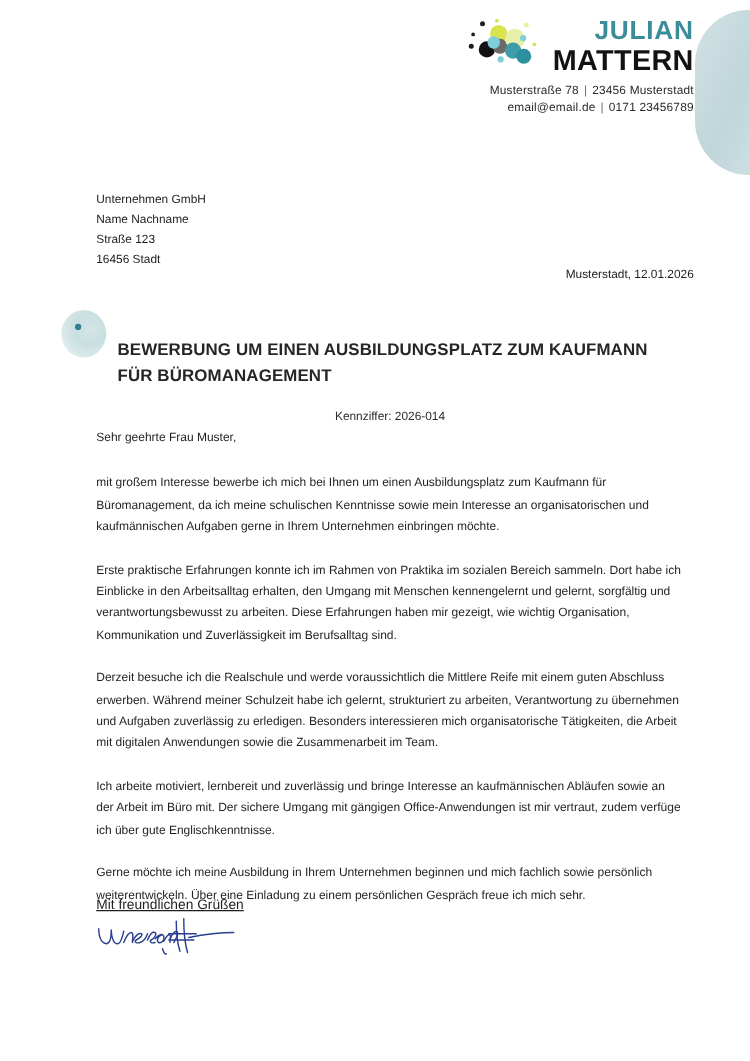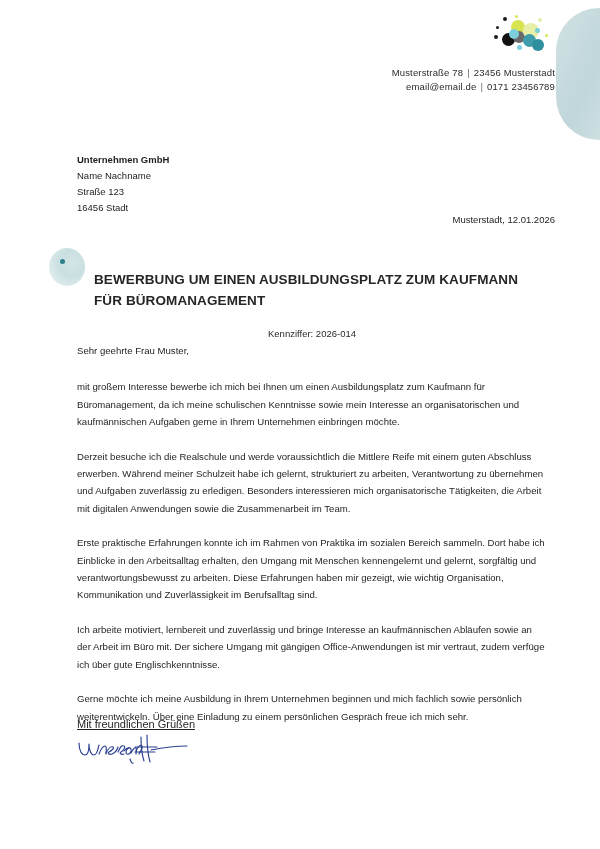--- a/index.html
+++ b/index.html
@@ -96,21 +96,21 @@
 
   
   .recipient {
     position: absolute;
     top: 152px;
     left: 77px;
     font-size: 9.5px;
     color: #1d1d1d;
     line-height: 16px;
   }
-  .recipient .company { font-weight: 700; }
+  .recipient .company { font-weight: 400; }
 
   
   .date-line {
     position: absolute;
     top: 214px;
     right: 45px;
     font-size: 9.5px;
     color: #1d1d1d;
   }
 
@@ -208,20 +208,24 @@
           <span style="left: 20px; top: 17px; width: 12px; height: 12px; background: rgb(106, 106, 106);"></span>
           <span style="left: 30px; top: 9px; width: 16px; height: 16px; background: rgb(232, 239, 168);"></span>
           <span style="left: 16px; top: 15px; width: 10px; height: 10px; background: rgb(126, 207, 220);"></span>
           <span style="left: 30px; top: 20px; width: 13px; height: 13px; background: rgb(63, 156, 170);"></span>
           <span style="left: 42px; top: 14px; width: 5px; height: 5px; background: rgb(126, 207, 220);"></span>
           <span style="left: 39px; top: 25px; width: 12px; height: 12px; background: rgb(46, 143, 158);"></span>
           <span style="left: 45px; top: 4px; width: 4px; height: 4px; background: rgb(232, 239, 168);"></span>
           <span style="left: 24px; top: 31px; width: 5px; height: 5px; background: rgb(126, 207, 220);"></span>
           <span style="left: 52px; top: 20px; width: 3px; height: 3px; background: rgb(216, 228, 79);"></span>
         </div>
+      <div class="name-block">
+        <span class="name-first">JULIAN</span>
+        <span class="name-last">MATTERN</span>
+      </div>
     </div>
 
     <div class="contact-line">
       <span>Musterstraße 78</span><span class="sep">|</span><span>23456 Musterstadt</span>
     </div>
     <div class="contact-line">
       <span>email@email.de</span><span class="sep">|</span><span>0171 23456789</span>
     </div>
   </div>
 
@@ -237,22 +241,22 @@
   <div class="title-wrap">
     <div class="title-blob"></div>
     <div class="title-dot"></div>
     <h1 class="doc-title">BEWERBUNG UM EINEN AUSBILDUNGSPLATZ ZUM KAUFMANN FÜR BÜROMANAGEMENT</h1>
     <div class="kennziffer">Kennziffer: 2026-014</div>
   </div>
 
   <div class="body-copy">
     <p class="salutation">Sehr geehrte Frau Muster,</p>
     <p>mit großem Interesse bewerbe ich mich bei Ihnen um einen Ausbildungsplatz zum Kaufmann für Büromanagement, da ich meine schulischen Kenntnisse sowie mein Interesse an organisatorischen und kaufmännischen Aufgaben gerne in Ihrem Unternehmen einbringen möchte.</p>
+    <p>Erste praktische Erfahrungen konnte ich im Rahmen von Praktika im sozialen Bereich sammeln. Dort habe ich Einblicke in den Arbeitsalltag erhalten, den Umgang mit Menschen kennengelernt und gelernt, sorgfältig und verantwortungsbewusst zu arbeiten. Diese Erfahrungen haben mir gezeigt, wie wichtig Organisation, Kommunikation und Zuverlässigkeit im Berufsalltag sind.</p>
     <p>Derzeit besuche ich die Realschule und werde voraussichtlich die Mittlere Reife mit einem guten Abschluss erwerben. Während meiner Schulzeit habe ich gelernt, strukturiert zu arbeiten, Verantwortung zu übernehmen und Aufgaben zuverlässig zu erledigen. Besonders interessieren mich organisatorische Tätigkeiten, die Arbeit mit digitalen Anwendungen sowie die Zusammenarbeit im Team.</p>
-    <p>Erste praktische Erfahrungen konnte ich im Rahmen von Praktika im sozialen Bereich sammeln. Dort habe ich Einblicke in den Arbeitsalltag erhalten, den Umgang mit Menschen kennengelernt und gelernt, sorgfältig und verantwortungsbewusst zu arbeiten. Diese Erfahrungen haben mir gezeigt, wie wichtig Organisation, Kommunikation und Zuverlässigkeit im Berufsalltag sind.</p>
     <p>Ich arbeite motiviert, lernbereit und zuverlässig und bringe Interesse an kaufmännischen Abläufen sowie an der Arbeit im Büro mit. Der sichere Umgang mit gängigen Office-Anwendungen ist mir vertraut, zudem verfüge ich über gute Englischkenntnisse.</p>
     <p>Gerne möchte ich meine Ausbildung in Ihrem Unternehmen beginnen und mich fachlich sowie persönlich weiterentwickeln. Über eine Einladung zu einem persönlichen Gespräch freue ich mich sehr.</p>
   </div>
 
   <div class="sign-block">
     <div class="closing">Mit freundlichen Grüßen</div>
 
     <svg class="signature-svg" width="150" height="34" viewBox="0 0 150 34">
       <g fill="none" stroke="#2b3f8f" stroke-width="1.15" stroke-linecap="round" stroke-linejoin="round">
         <path d="M4 10 C4 18, 7 22, 10 22 C13 22, 14 16, 14 11

